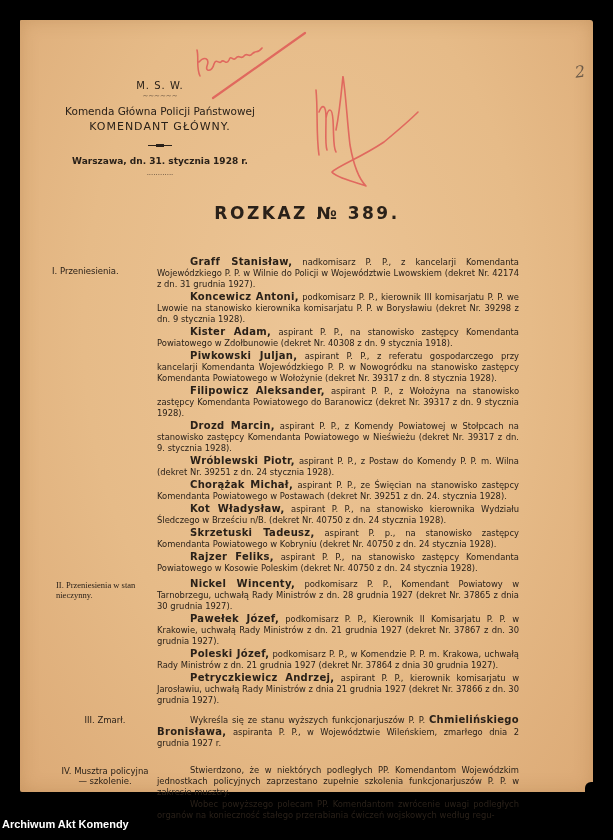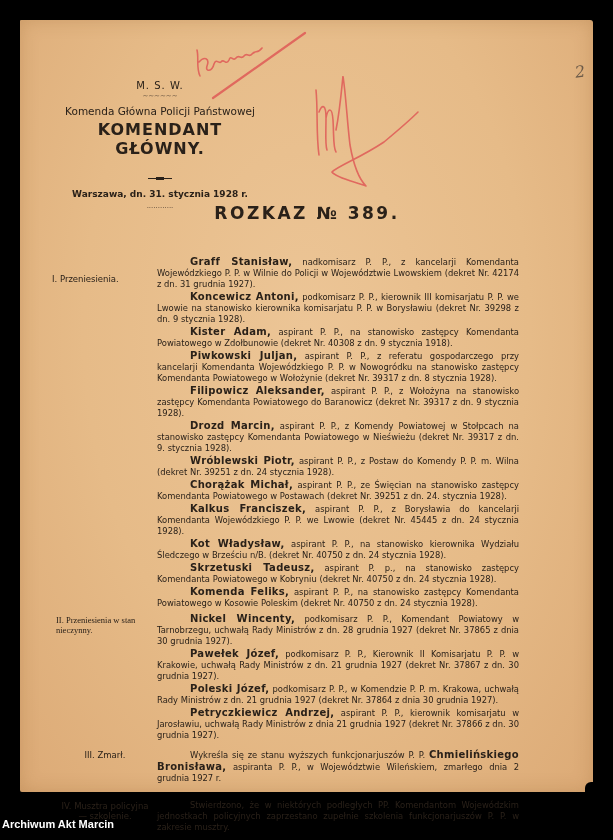--- a/index.html
+++ b/index.html
@@ -17,21 +17,21 @@
     position: absolute; right: -2px; bottom: -2px; width: 10px; height: 12px; background: #000;
     border-top-left-radius: 6px;
   }
   .ink { color: #2a2119; }
   .header {
     position: absolute; left: 40px; width: 200px; text-align: center; top: 60px;
   }
   .hdr-msw { font-size: 10px; letter-spacing: 1px; margin-bottom: 2px; }
   .hdr-wave { font-size: 7px; line-height: 6px; color: #5a4838; margin-bottom: 6px; }
   .hdr-komenda { font-size: 10.5px; margin-bottom: 3px; }
-  .hdr-komendant { font-size: 16px; letter-spacing: 1px; margin-bottom: 20px; font-weight: bold; }
+  .hdr-komendant { font-size: 11px; letter-spacing: 1px; margin-bottom: 12px; }
   .hdr-dash { width: 24px; height: 1px; background:#2a2119; margin: 0 auto 10px; position: relative; }
   .hdr-dash::after{ content:""; position:absolute; left:8px; top:-1px; width:8px; height:3px; background:#2a2119; }
   .hdr-date { font-size: 9px; font-weight: bold; margin-bottom: 4px; }
   .hdr-dots { font-size: 7px; letter-spacing: 0px; color:#3a2e24; line-height: 6px; }
   .page-num {
     position: absolute; left: 555px; top: 42px; font-family: "DejaVu Serif", serif;
     font-style: italic; font-size: 16px; color: #6b5a48; transform: rotate(-8deg);
   }
   .title {
     position: absolute; left: 0; width: 573px; text-align: center; top: 183px;
@@ -70,34 +70,33 @@
     <div class="hdr-dash"></div>
     <div class="hdr-date">Warszawa, dn. 31. stycznia 1928 r.</div>
     <div class="hdr-dots">............</div>
   </div>
 
   <div class="title ink">ROZKAZ № 389.</div>
 
   <div class="body ink">
 
     <div class="section">
-      <div class="sec-label" style="top:18px;">I. Przeniesienia.</div>
+      <div class="sec-label" style="top:10px;">I. Przeniesienia.</div>
       <div class="entries">
         <p class="entry"><span class="name">Graff Stanisław,</span><span> nadkomisarz P. P., z kancelarji Komendanta Wojewódzkiego P. P. w Wilnie do Policji w Województwie Lwowskiem (dekret Nr. 42174 z dn. 31 grudnia 1927).</span></p>
         <p class="entry"><span class="name">Koncewicz Antoni,</span><span> podkomisarz P. P., kierownik III komisarjatu P. P. we Lwowie na stanowisko kierownika komisarjatu P. P. w Borysławiu (dekret Nr. 39298 z dn. 9 stycznia 1928).</span></p>
         <p class="entry"><span class="name">Kister Adam,</span><span> aspirant P. P., na stanowisko zastępcy Komendanta Powiatowego w Zdołbunowie (dekret Nr. 40308 z dn. 9 stycznia 1918).</span></p>
         <p class="entry"><span class="name">Piwkowski Juljan,</span><span> aspirant P. P., z referatu gospodarczego przy kancelarji Komendanta Wojewódzkiego P. P. w Nowogródku na stanowisko zastępcy Komendanta Powiatowego w Wołożynie (dekret Nr. 39317 z dn. 8 stycznia 1928).</span></p>
         <p class="entry"><span class="name">Filipowicz Aleksander,</span><span> aspirant P. P., z Wołożyna na stanowisko zastępcy Komendanta Powiatowego do Baranowicz (dekret Nr. 39317 z dn. 9 stycznia 1928).</span></p>
         <p class="entry"><span class="name">Drozd Marcin,</span><span> aspirant P. P., z Komendy Powiatowej w Stołpcach na stanowisko zastępcy Komendanta Powiatowego w Nieświeżu (dekret Nr. 39317 z dn. 9. stycznia 1928).</span></p>
         <p class="entry"><span class="name">Wróblewski Piotr,</span><span> aspirant P. P., z Postaw do Komendy P. P. m. Wilna (dekret Nr. 39251 z dn. 24 stycznia 1928).</span></p>
         <p class="entry"><span class="name">Chorążak Michał,</span><span> aspirant P. P., ze Święcian na stanowisko zastępcy Komendanta Powiatowego w Postawach (dekret Nr. 39251 z dn. 24. stycznia 1928).</span></p>
-        <p class="entry"><span class="name">Kalkus Franciszek,</span><span> aspirant P. P., z Borysławia do kancelarji Komendanta Wojewódzkiego P. P. we Lwowie (dekret Nr. 45445 z dn. 24 stycznia 1928).</span></p>
         <p class="entry"><span class="name">Kot Władysław,</span><span> aspirant P. P., na stanowisko kierownika Wydziału Śledczego w Brześciu n/B. (dekret Nr. 40750 z dn. 24 stycznia 1928).</span></p>
         <p class="entry"><span class="name">Skrzetuski Tadeusz,</span><span> aspirant P. p., na stanowisko zastępcy Komendanta Powiatowego w Kobryniu (dekret Nr. 40750 z dn. 24 stycznia 1928).</span></p>
-        <p class="entry"><span class="name">Komenda Feliks,</span><span> aspirant P. P., na stanowisko zastępcy Komendanta Powiatowego w Kosowie Poleskim (dekret Nr. 40750 z dn. 24 stycznia 1928).</span></p>
+        <p class="entry"><span class="name">Rajzer Feliks,</span><span> aspirant P. P., na stanowisko zastępcy Komendanta Powiatowego w Kosowie Poleskim (dekret Nr. 40750 z dn. 24 stycznia 1928).</span></p>
       </div>
     </div>
 
     <div class="section" style="margin-top:4px;">
       <div class="sec-label" style="top:2px; left:36px;font-family:Liberation Serif, serif;">II. Przeniesienia w stan nieczynny.</div>
       <div class="entries">
         <p class="entry"><span class="name">Nickel Wincenty,</span><span> podkomisarz P. P., Komendant Powiatowy w Tarnobrzegu, uchwałą Rady Ministrów z dn. 28 grudnia 1927 (dekret Nr. 37865 z dnia 30 grudnia 1927).</span></p>
         <p class="entry"><span class="name">Pawełek Józef,</span><span> podkomisarz P. P., Kierownik II Komisarjatu P. P. w Krakowie, uchwałą Rady Ministrów z dn. 21 grudnia 1927 (dekret Nr. 37867 z dn. 30 grudnia 1927).</span></p>
         <p class="entry"><span class="name">Poleski Józef,</span><span> podkomisarz P. P., w Komendzie P. P. m. Krakowa, uchwałą Rady Ministrów z dn. 21 grudnia 1927 (dekret Nr. 37864 z dnia 30 grudnia 1927).</span></p>
         <p class="entry"><span class="name">Petryczkiewicz Andrzej,</span><span> aspirant P. P., kierownik komisarjatu w Jarosławiu, uchwałą Rady Ministrów z dnia 21 grudnia 1927 (dekret Nr. 37866 z dn. 30 grudnia 1927).</span></p>
@@ -108,29 +107,30 @@
       <div class="sec-label center" style="top:1px; left:40px; width:90px;">III. Zmarł.</div>
       <div class="entries">
         <p class="entry"><span>Wykreśla się ze stanu wyższych funkcjonarjuszów P. P. </span><span class="name">Chmielińskiego Bronisława,</span><span> aspiranta P. P., w Województwie Wileńskiem, zmarłego dnia 2 grudnia 1927 r.</span></p>
       </div>
     </div>
 
     <div class="section" style="margin-top:16px;">
       <div class="sec-label center" style="top:1px; left:36px; width:98px;">IV. Musztra policyjna — szkolenie.</div>
       <div class="entries">
         <p class="entry"><span>Stwierdzono, że w niektórych podległych PP. Komendantom Wojewódzkim jednostkach policyjnych zaprzestano zupełnie szkolenia funkcjonarjuszów P. P. w zakresie musztry.</span></p>
+        <p class="entry"><span>Wobec powyższego polecam PP. Komendantom zwrócenie uwagi podległych organów na konieczność stałego przerabiania ćwiczeń wojskowych według regu-</span></p>
       </div>
     </div>
   </div>
 </div>
 
 <svg class="red" width="613" height="840">
   <g fill="none" stroke="#e0605a" stroke-width="1.6" stroke-linecap="round" opacity="0.9">
 
     <path d="M197 50 C199 58 196 68 200 76 M199 62 C204 56 210 58 207 66 C205 72 212 72 214 64 C216 58 219 64 221 62 C224 58 226 66 229 60 C231 54 233 62 236 58 C239 54 241 60 244 56 C247 52 249 58 252 54 C255 50 258 54 262 48"></path>
 
     <path d="M213 98 L305 33" stroke-width="2.2"></path>
 
     <path d="M316 90 C318 110 316 135 319 155 M319 112 C322 104 326 104 326 118 C326 134 325 145 327 150 M326 118 C328 108 332 106 333 120 C334 136 333 148 336 152 M336 130 C340 110 342 85 343 76 C346 96 347 120 350 145 C353 162 358 178 366 186 M366 186 C356 182 336 178 332 172 C338 166 360 158 384 142 C396 132 408 122 418 112"></path>
   </g>
 </svg>
 
-<div class="footer-label">Archiwum Akt Marcin</div>
+<div class="footer-label">Archiwum Akt Komendy</div>
 
 </body></html>

